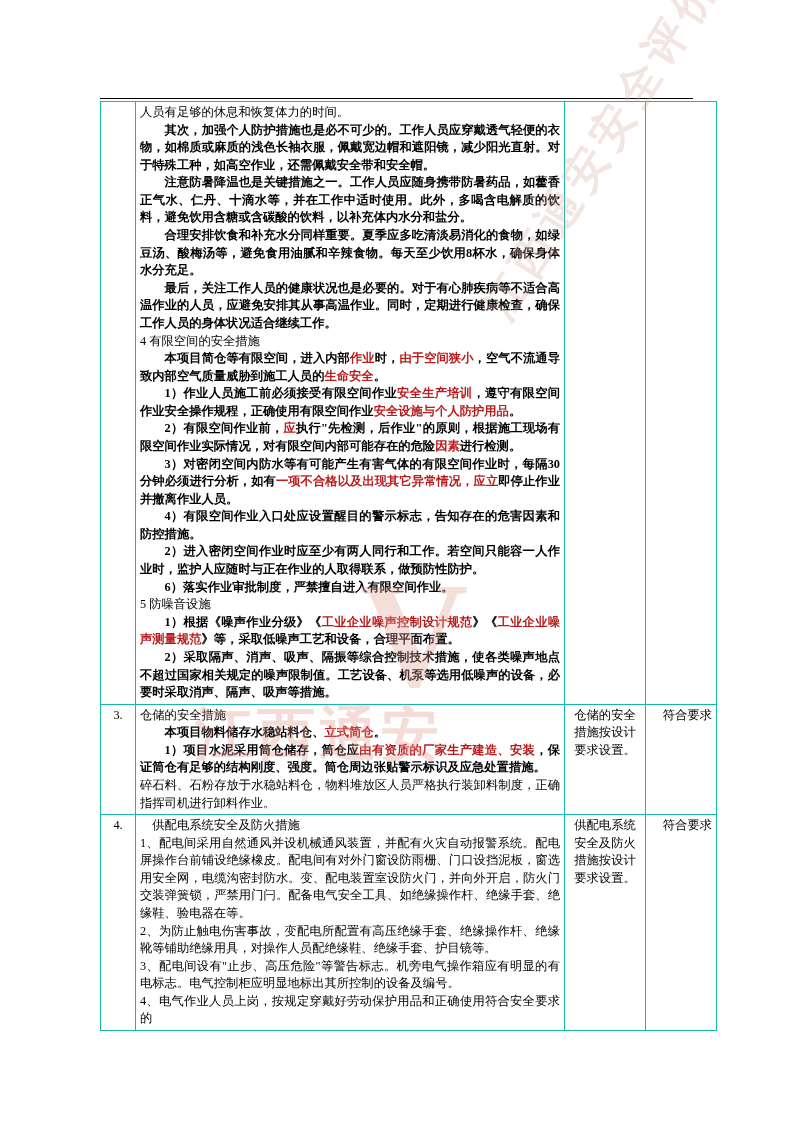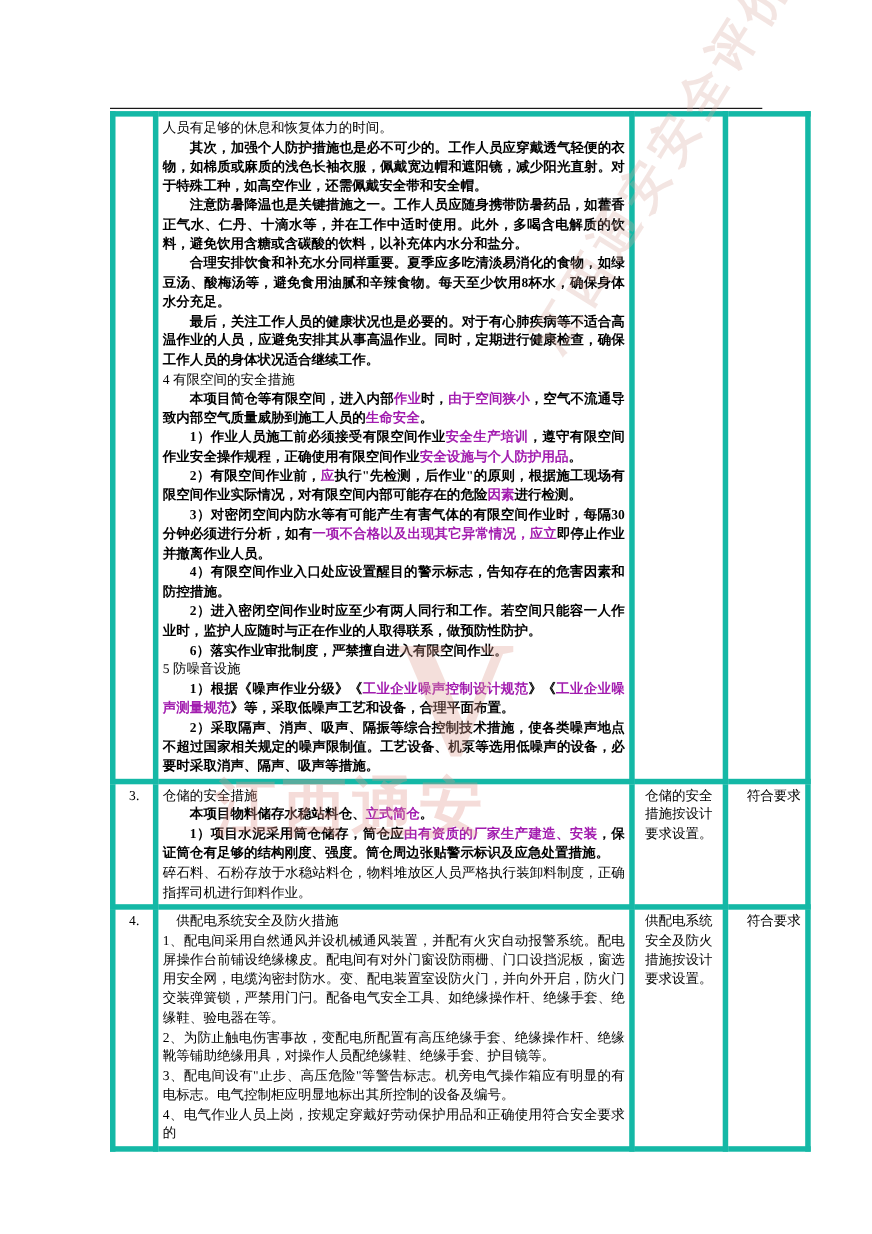--- a/index.html
+++ b/index.html
@@ -42,21 +42,21 @@
   }
   table.doc {
     position: absolute;
     top: 101px;
     left: 100px;
     width: 593px;
     border-collapse: collapse;
     table-layout: fixed;
   }
   table.doc td {
-    border: 5px solid #14b8a6;
+    border: 1px solid #14b8a6;
     vertical-align: top;
     padding: 2px 4px;
     font-size: 12.3px;
     line-height: 1.43;
   }
   td.numcol {
     width: 26px;
     text-align: center;
     vertical-align: middle;
     font-size: 12.3px;
@@ -79,21 +79,21 @@
     font-size: 12.3px;
     line-height: 1.5;
   }
   p.ln {
     margin: 0;
     text-align: justify;
     text-justify: inter-ideograph;
   }
   p.ind2 { text-indent: 2em; font-weight: bold; }
   p.ind1 { text-indent: 1em; }
-  .red { color: #a21caf; }
+  .red { color: #b91c1c; }
   
   .watermark {
     position: absolute;
     left: 0;
     top: 0;
     width: 793px;
     height: 1122px;
     pointer-events: none;
     z-index: 5;
   }

